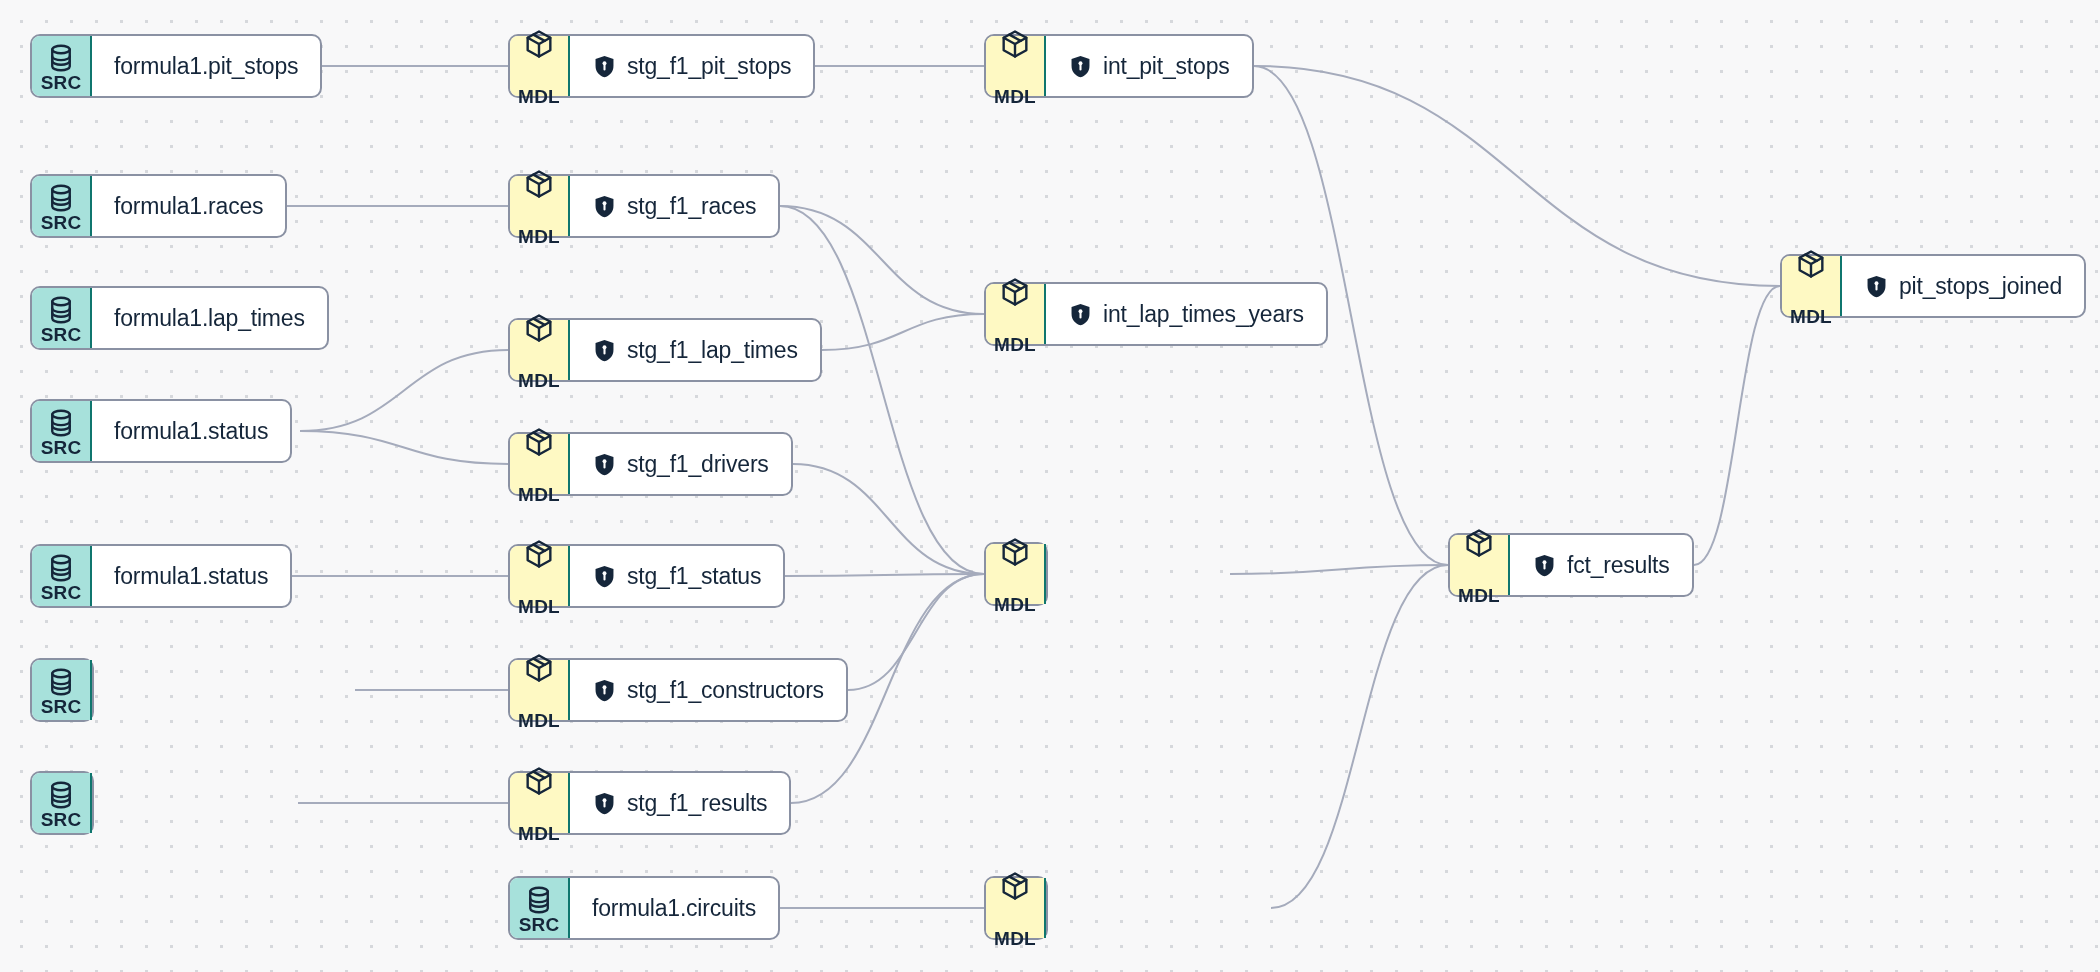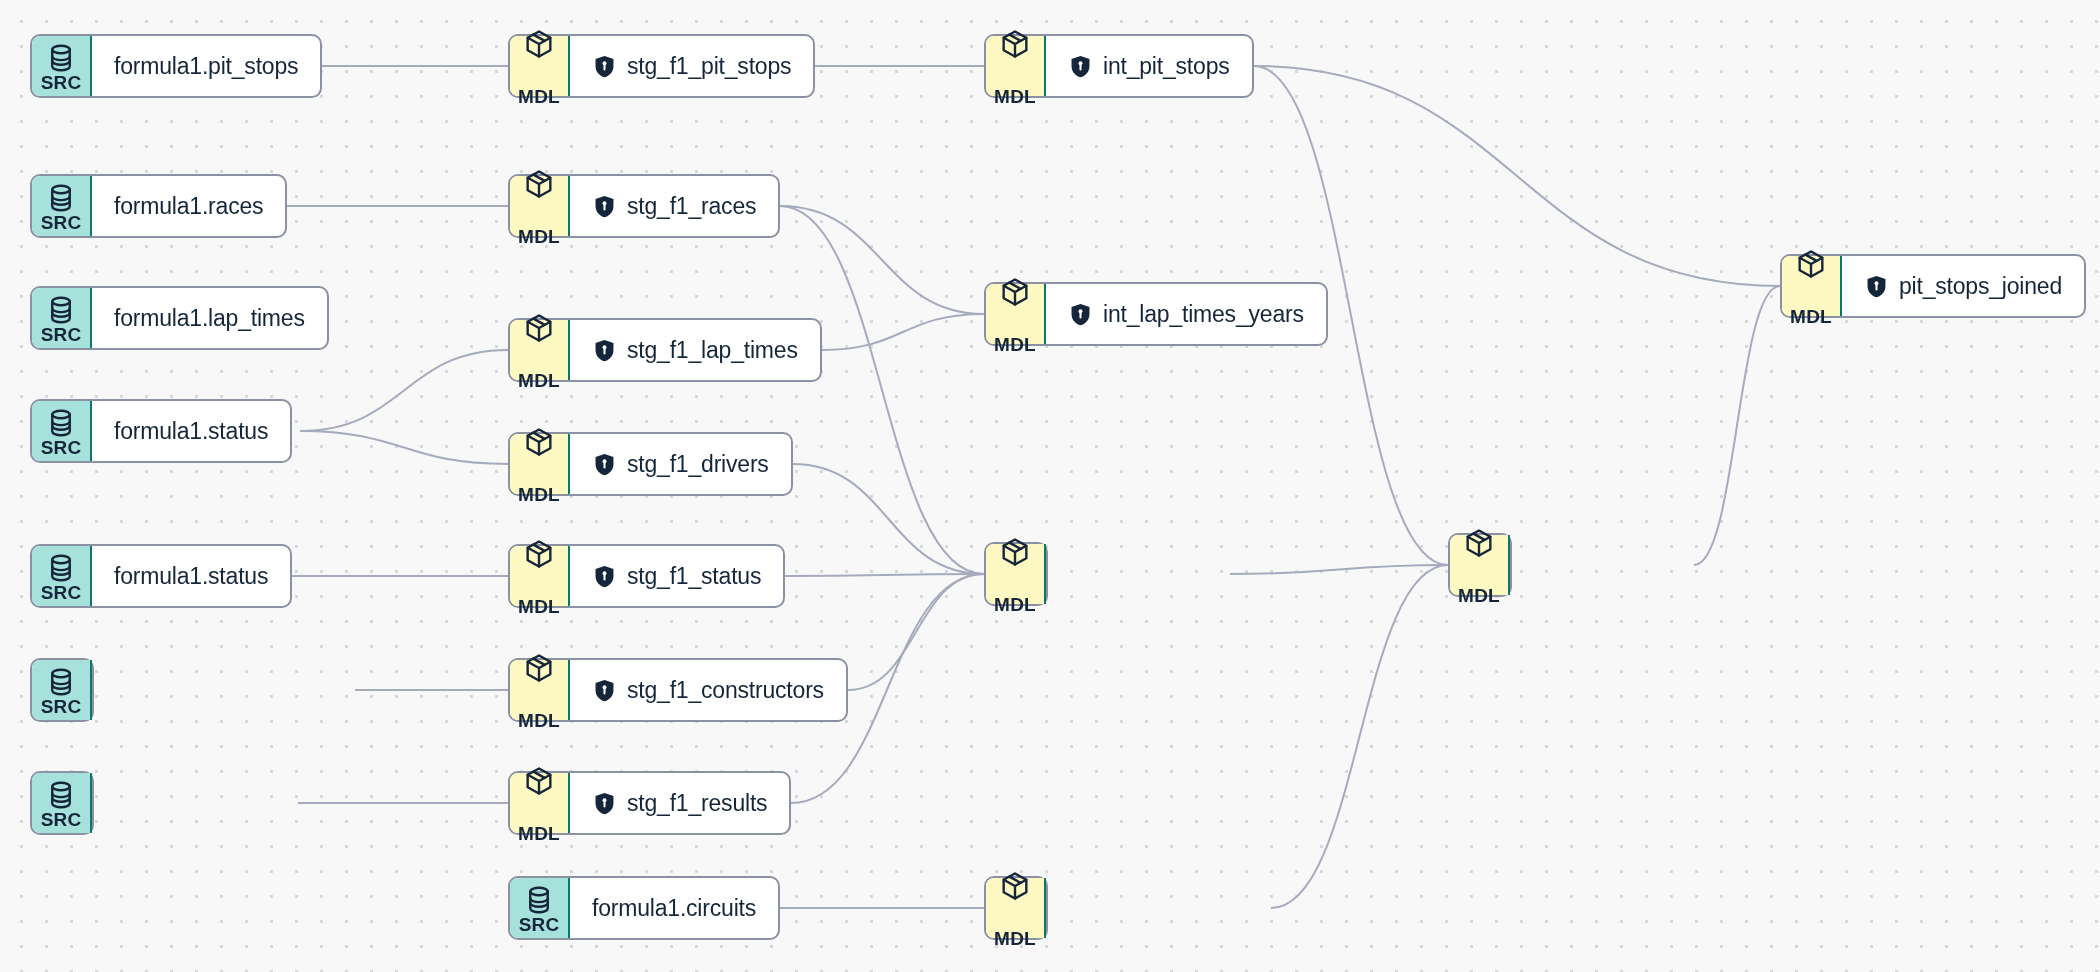--- a/index.html
+++ b/index.html
@@ -376,20 +376,30 @@
       <span class="type-icon icon-mdl">
         <svg width="32" height="32" viewBox="0 0 24 24" fill="none" stroke="#15263a" stroke-width="1.8" stroke-linecap="round" stroke-linejoin="round">
           <path d="M12 2.6 L20.5 7.3 V16.7 L12 21.4 L3.5 16.7 V7.3 Z"></path>
           <path d="M3.5 7.3 L12 12 L20.5 7.3"></path>
           <path d="M12 12 V21.4"></path>
           <path d="M7.75 4.95 L16.25 9.65"></path>
         </svg>
       </span>
       <span class="badge-label">MDL</span>
     </div>
+    <div class="body">
+      <span class="shield-icon">
+        <svg width="25" height="25" viewBox="0 0 24 24">
+          <path fill="#15263a" d="M12 1.8 L20.6 4.9 V11.4 C20.6 16.9 17 20.7 12 22.4 C7 20.7 3.4 16.9 3.4 11.4 V4.9 Z"></path>
+          <circle cx="12" cy="8.9" r="1.9" fill="#ffffff"></circle>
+          <rect x="11" y="9.6" width="2" height="6.2" rx="1" fill="#ffffff"></rect>
+        </svg>
+      </span>
+      <span class="name">fct_results</span>
+    </div>
   </div>
     <div class="node src" style="left: 30px; top: 658px;">
     <div class="badge-section">
       <span class="type-icon icon-src">
         <svg width="30" height="30" viewBox="0 0 24 24" fill="none" stroke="#15263a" stroke-width="1.9" stroke-linecap="round" stroke-linejoin="round">
           <ellipse cx="12" cy="5.2" rx="7" ry="3"></ellipse>
           <path d="M5 5.2 v13.6 c0 1.66 3.13 3 7 3 s7 -1.34 7 -3 V5.2"></path>
           <path d="M5 10.7 c0 1.66 3.13 3 7 3 s7 -1.34 7 -3"></path>
           <path d="M5 14.4 c0 1.66 3.13 3 7 3 s7 -1.34 7 -3"></path>
         </svg>

